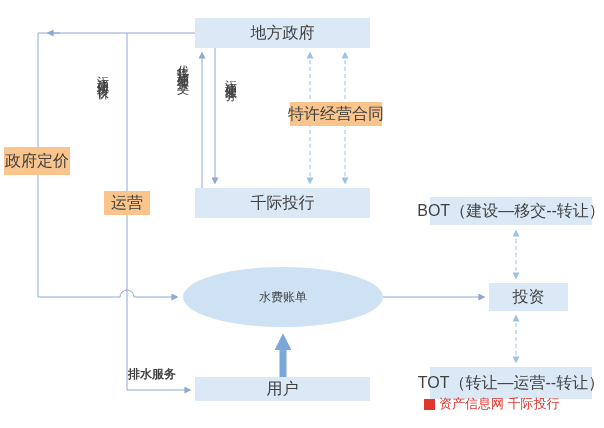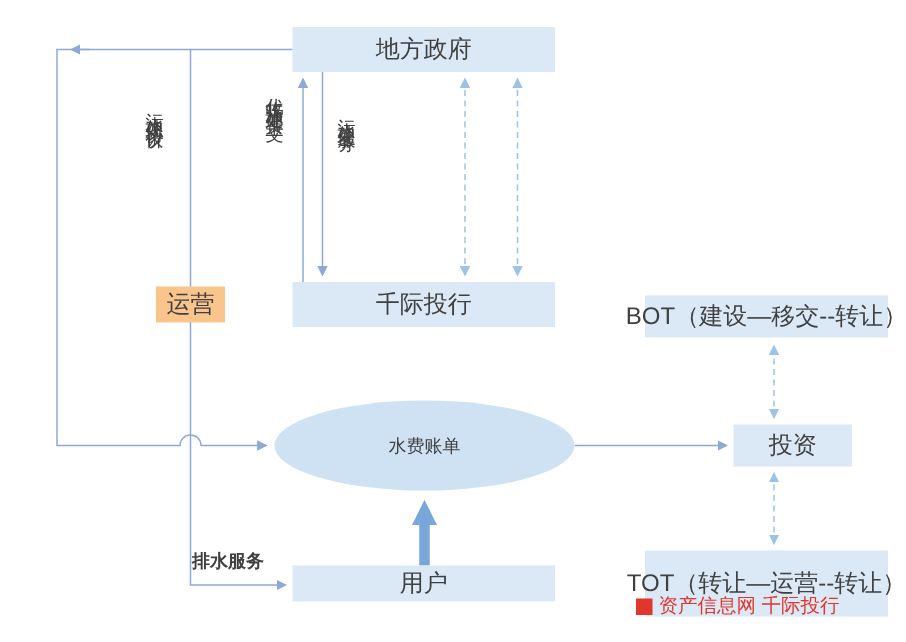--- a/index.html
+++ b/index.html
@@ -83,29 +83,31 @@
 
     <path class="edge-thick" d="M283,377 L283,340" marker-end="url(#mBig)"></path>
   </svg>
 
   <div class="box blue-box" style="left:195px;top:18px;width:175px;height:30px">地方政府</div>
 
   <div class="box blue-box" style="left:195px;top:188px;width:175px;height:30px">千际投行</div>
 
   <div class="box blue-box" style="left:195px;top:377px;width:175px;height:24px">用户</div>
 
+  <div class="box orange-box" style="left:4px;top:147px;width:66px;height:28px">政府定价</div>
 
+  <div class="box orange-box" style="left:290px;top:102px;width:92px;height:24px">特许经营合同</div>
 
   <div class="box orange-box" style="left:104px;top:191px;width:46px;height:24px">运营</div>
 
   <div class="box blue-box" style="left:430px;top:197px;width:162px;height:28px">BOT（建设—移交--转让）</div>
 
   <div class="box blue-box" style="left:489px;top:283px;width:79px;height:28px">投资</div>
 
-  <div class="box blue-box" style="left:430px;top:367px;width:162px;height:44px">TOT（转让—运营--转让）</div>
+  <div class="box blue-box" style="left:430px;top:367px;width:162px;height:32px">TOT（转让—运营--转让）</div>
 
   <div class="ellipse" style="left:183px;top:267px;width:200px;height:60px">
     <div class="l1">水费账单</div>
   </div>
 
   <div class="vlabel" style="left:96px;top:66px">污水处理协议价</div>
 
   <div class="vlabel" style="left:176px;top:56px">代收污水处理费上交</div>
 
   <div class="vlabel" style="left:224px;top:70px">污水处理服务</div>

